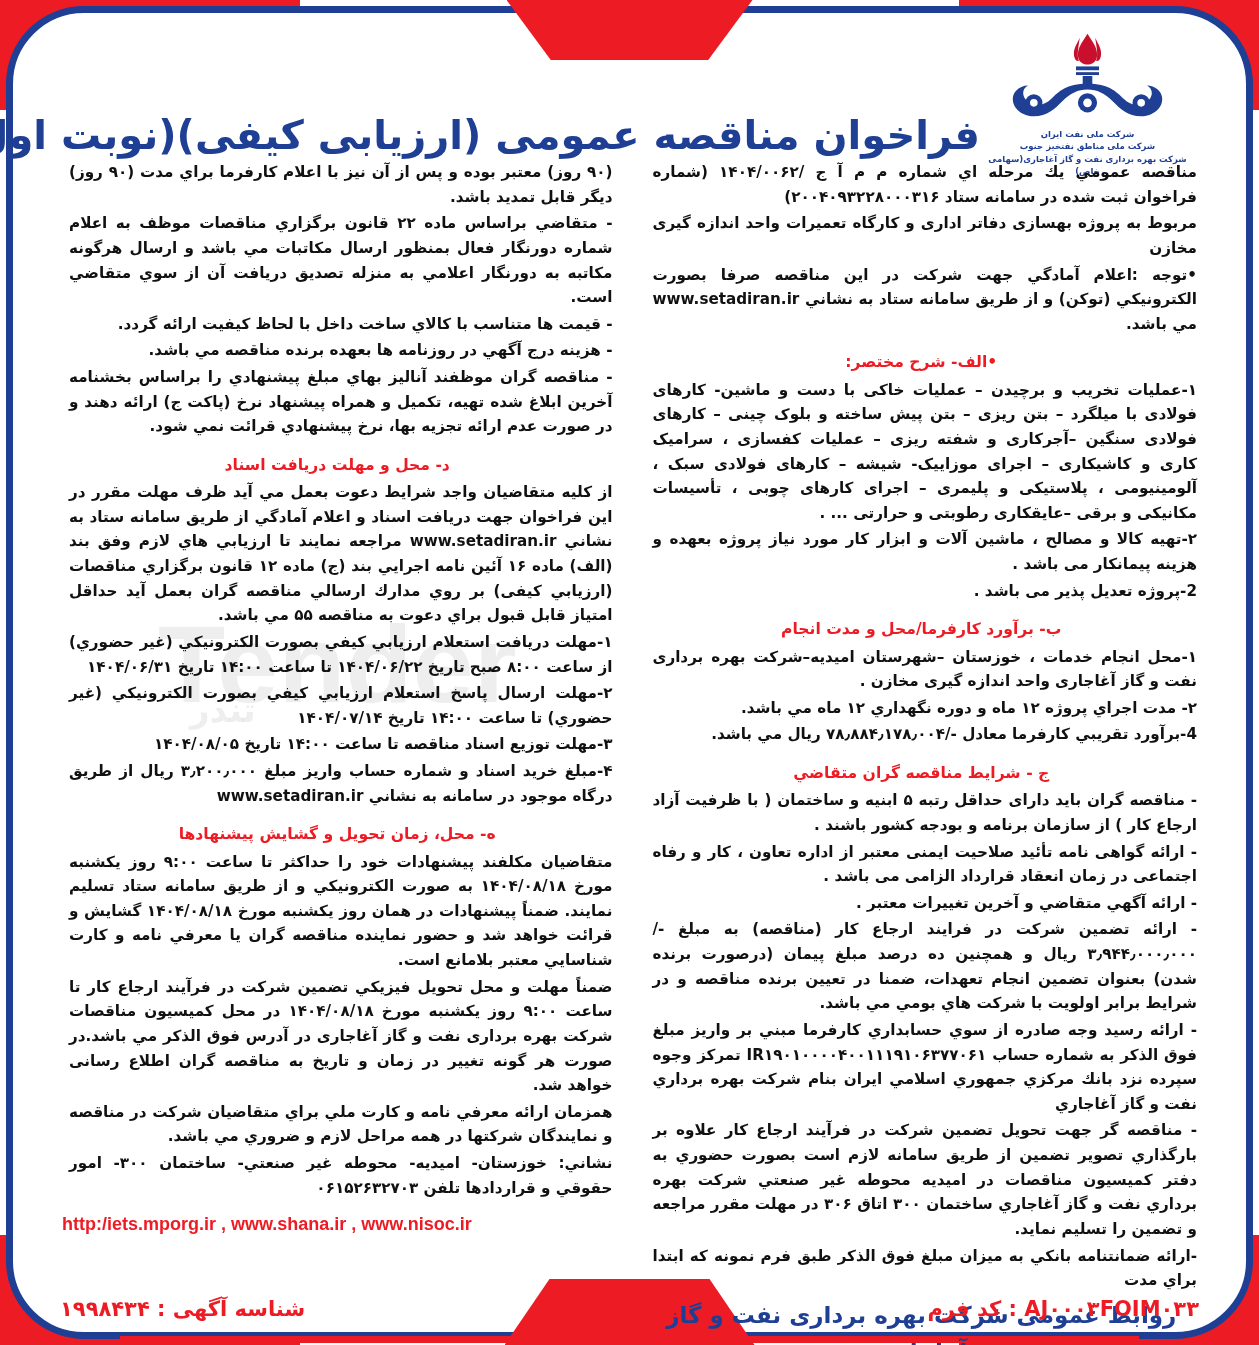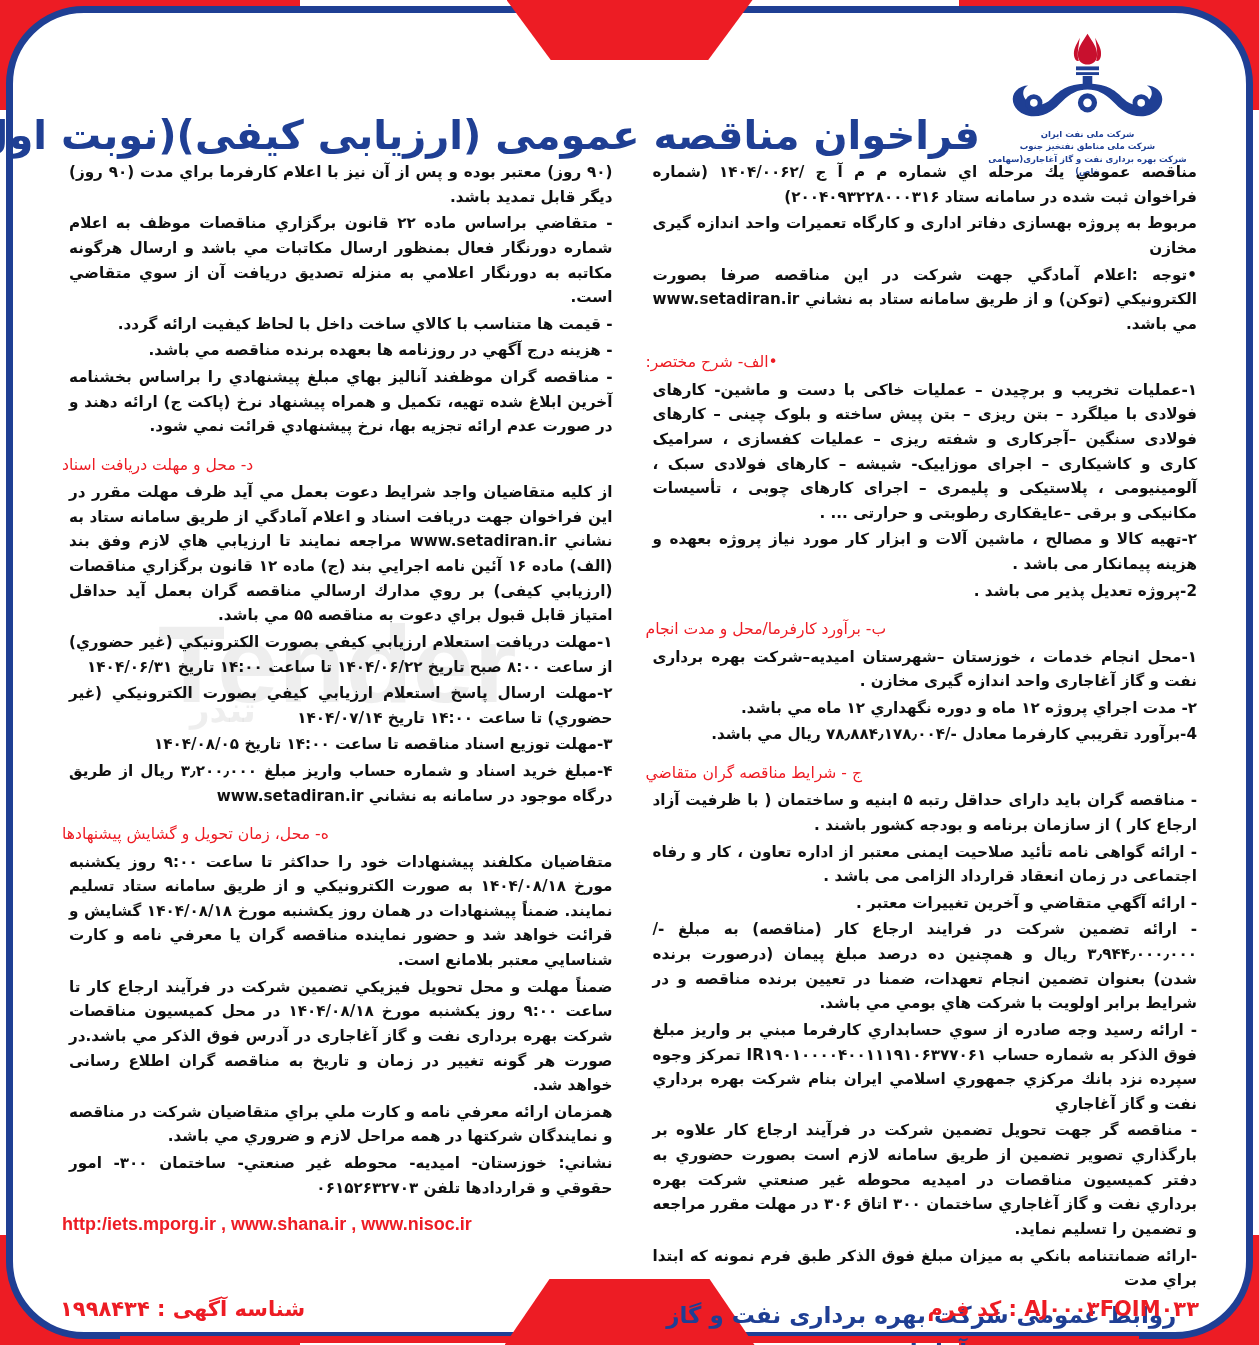--- a/index.html
+++ b/index.html
@@ -137,23 +137,23 @@
   }
   .col-left {
     width: 50%;
     padding-left: 4px;
     padding-right: 16px;
     border-right: 1px solid transparent;
   }
   .para { margin: 0 0 2px 7px; }
   .section-head {
     color: #ed1c24;
-    font-weight: normal;
+    font-weight: bold;
     margin: 14px 0 2px 0;
-    text-align: left;
+    text-align: center;
     font-size: 15.6px;
   }
 
   
   .footer-links {
     text-align: left;
     color: #ed1c24;
     font-weight: bold;
     font-size: 18px;
     direction: ltr;

